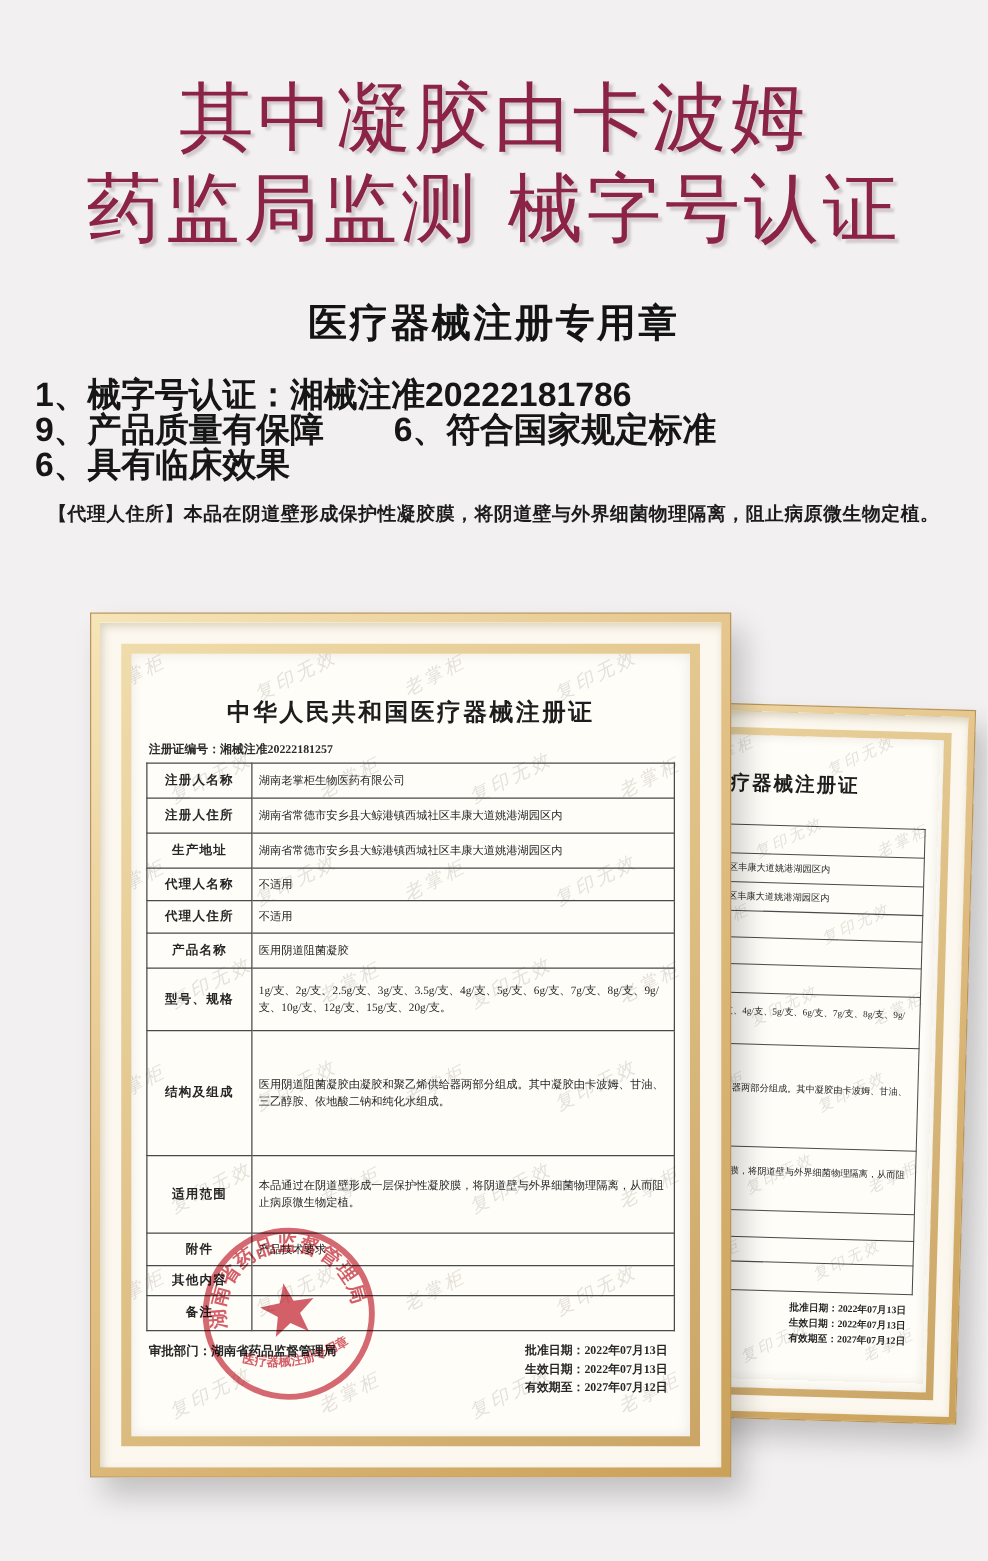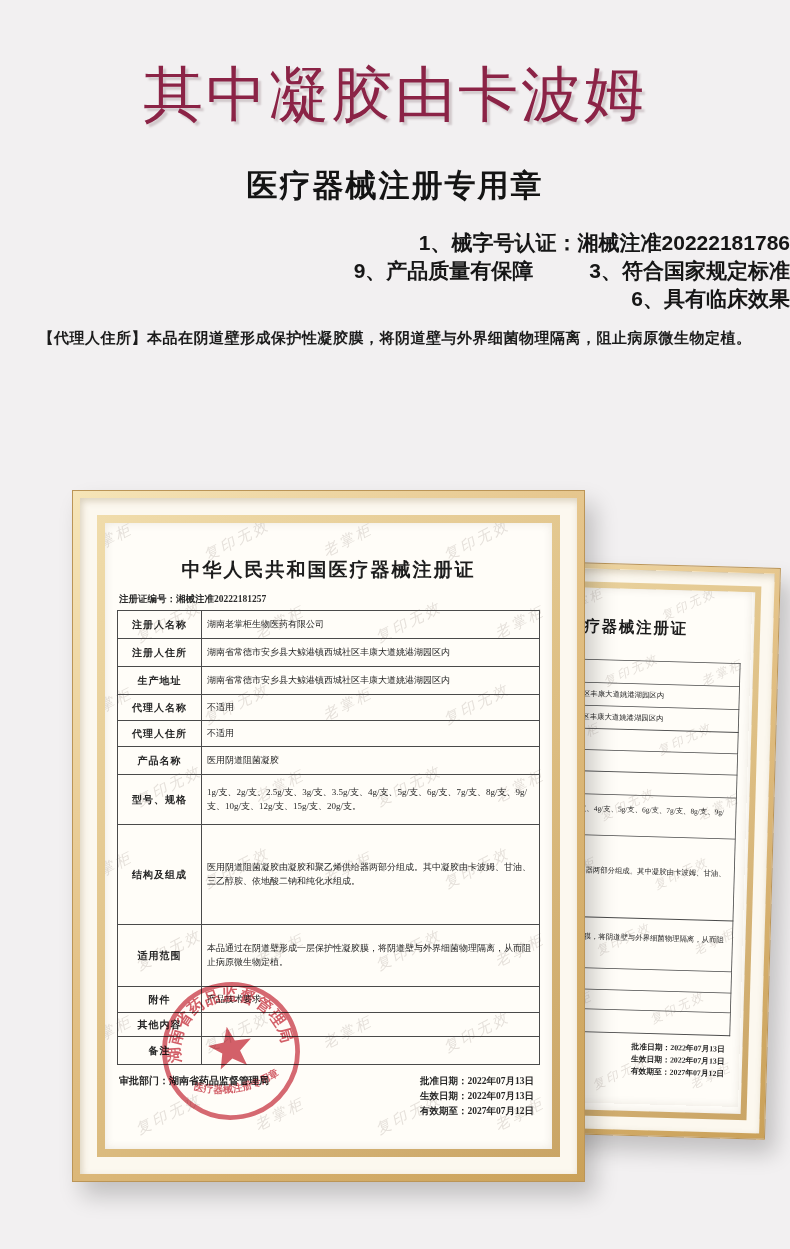--- a/index.html
+++ b/index.html
@@ -24,21 +24,21 @@
     white-space:nowrap;
   }
   .subtitle {
     margin-top:34px;
     font-size:31px;
     font-weight:bold;
     color:#141414;
     letter-spacing:2px;
   }
   .bullets { margin-top:22px; font-weight:bold; color:#161616; }
-  .bullet-line { display:flex; justify-content:flex-end; gap:56px; font-size:21px; line-height:28px;margin-left:28px; }
+  .bullet-line { display:flex; justify-content:flex-start; gap:56px; font-size:27px; line-height:28px;margin-left:28px; }
   .bullet-line + .bullet-line { margin-top:0; }
   .scope-note {
     margin-top:16px;
     text-align:center;
     font-size:15px;
     font-weight:bold;
     color:#1c1c1c;
     letter-spacing:.5px;
   }
   
@@ -126,28 +126,29 @@
     transform:rotate(-10deg);
     mix-blend-mode:multiply;
     opacity:.9;
   }
 </style>
 </head>
 <body>
 
 <div class="hero">
   <div class="hero-title">其中凝胶由卡波姆</div>
+  <div class="hero-title">药监局监测  械字号认证</div>
   <div class="subtitle">医疗器械注册专用章</div>
   <div class="bullets">
     <div class="bullet-line">
       <span>1、械字号认证：湘械注准20222181786</span>
     </div>
     <div class="bullet-line">
       <span>9、产品质量有保障</span>
-      <span>3、符合国家规定标准</span>
+      <span>6、符合国家规定标准</span>
     </div>
     <div class="bullet-line">
       <span>6、具有临床效果</span>
     </div>
   </div>
   <div class="scope-note">【代理人住所】本品在阴道壁形成保护性凝胶膜，将阴道壁与外界细菌物理隔离，阻止病原微生物定植。</div>
 </div>
 
 <div class="stage">
 

